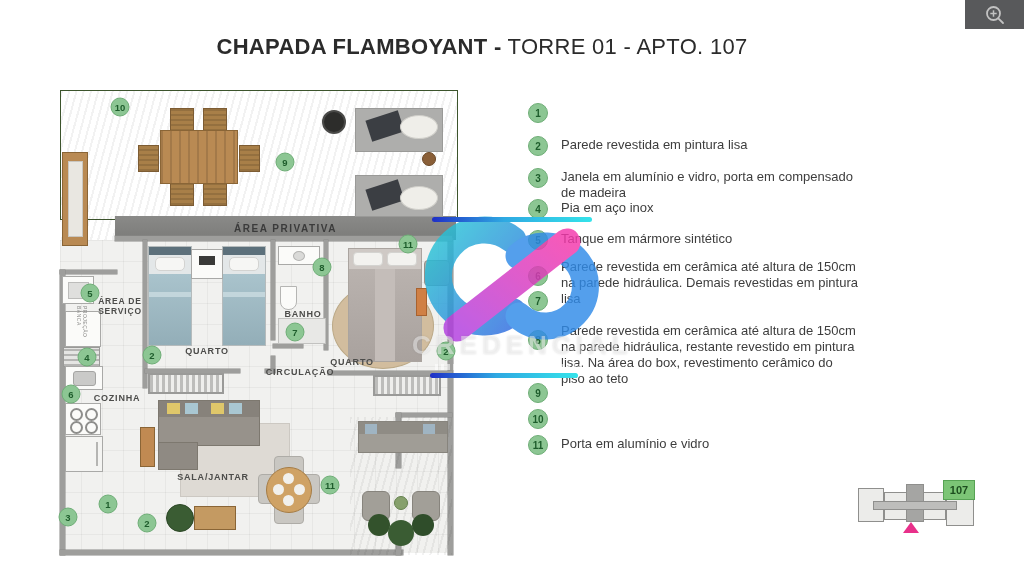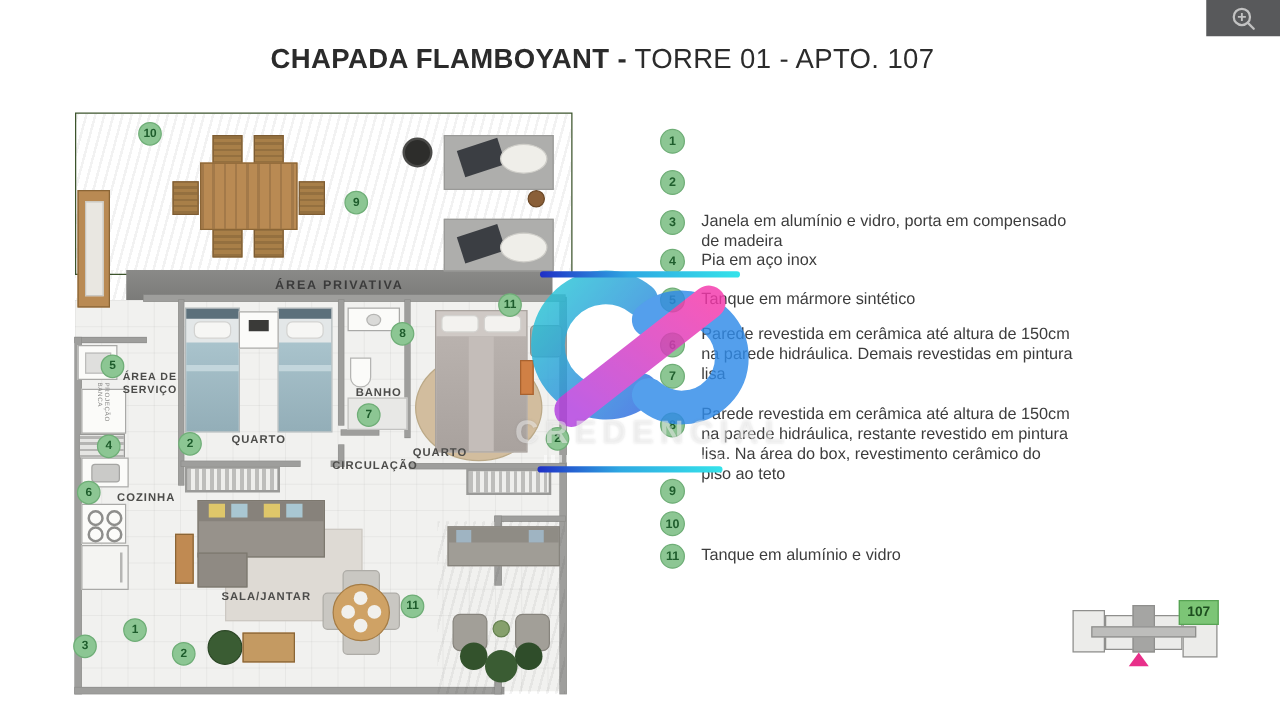--- a/index.html
+++ b/index.html
@@ -87,21 +87,21 @@
   </svg>
 </div>
 
 <div class="plan" id="plan">
 
   <div class="abs grass grass-tex" style="left:0;top:2px;width:396px;height:128px;border:1px solid #3c542c;"></div>
   <div class="abs grass grass-tex" style="left:0;top:128px;width:55px;height:58px;"></div>
 
   <div class="abs floor" style="left:0;top:152px;width:392px;height:313px;"></div>
 
-  <div class="abs band" style="left:41px;top:128px;width:341px;height:24px;">
+  <div class="abs band" style="left:55px;top:128px;width:341px;height:24px;">
     <span>ÁREA PRIVATIVA</span>
   </div>
 
   <div class="abs wood" style="left:2px;top:64px;width:24px;height:92px;">
     <div class="abs" style="left:5px;top:8px;width:13px;height:74px;background:#e9e7e1;border:1px solid #c9c7c1;"></div>
   </div>
   <div class="abs gchair" style="left:110px;top:20px;width:22px;height:22px;"></div>
   <div class="abs gchair" style="left:143px;top:20px;width:22px;height:22px;"></div>
   <div class="abs gchair" style="left:78px;top:57px;width:19px;height:25px;"></div>
   <div class="abs gchair" style="left:179px;top:57px;width:19px;height:25px;"></div>
@@ -254,20 +254,21 @@
     <div class="marker" style="left: 8px; top: 429px;">3</div>
     <div class="marker" style="left: 87px; top: 435px;">2</div>
   </div>
 
 <div class="legend" id="legend">
     <div class="lrow" style="top: 103px;">
       <div class="lcircle" style="margin-top: 0px;">1</div>
     </div>
     <div class="lrow" style="top: 136px;">
       <div class="lcircle" style="margin-top: 0px;">2</div>
+      <div class="ltext">Parede revestida em pintura lisa</div>
     </div>
     <div class="lrow" style="top: 168px;">
       <div class="lcircle" style="margin-top: 0px;">3</div>
       <div class="ltext">Janela em alumínio e vidro, porta em compensado de madeira</div>
     </div>
     <div class="lrow" style="top: 199px;">
       <div class="lcircle" style="margin-top: 0px;">4</div>
       <div class="ltext">Pia em aço inox</div>
     </div>
     <div class="lrow" style="top: 230px;">
@@ -286,21 +287,21 @@
       <div class="ltext">Parede revestida em cerâmica até altura de 150cm na parede hidráulica, restante revestido em pintura lisa. Na área do box, revestimento cerâmico do piso ao teto</div>
     </div>
     <div class="lrow" style="top: 383px;">
       <div class="lcircle" style="margin-top: 0px;">9</div>
     </div>
     <div class="lrow" style="top: 409px;">
       <div class="lcircle" style="margin-top: 0px;">10</div>
     </div>
     <div class="lrow" style="top: 435px;">
       <div class="lcircle" style="margin-top: 0px;">11</div>
-      <div class="ltext">Tanque em alumínio e vidro</div>
+      <div class="ltext">Porta em alumínio e vidro</div>
     </div>
   </div>
 
 <div class="wm" style="left:415px;top:212px;width:195px;height:172px;opacity:.82;">
   <svg width="195" height="172" viewBox="0 0 195 172">
     <defs>
       <linearGradient id="gT" x1="0" y1="0" x2="1" y2="1">
         <stop offset="0" stop-color="#27c6d6"></stop>
           <stop offset="1" stop-color="#2f6fe0"></stop>
       </linearGradient>

